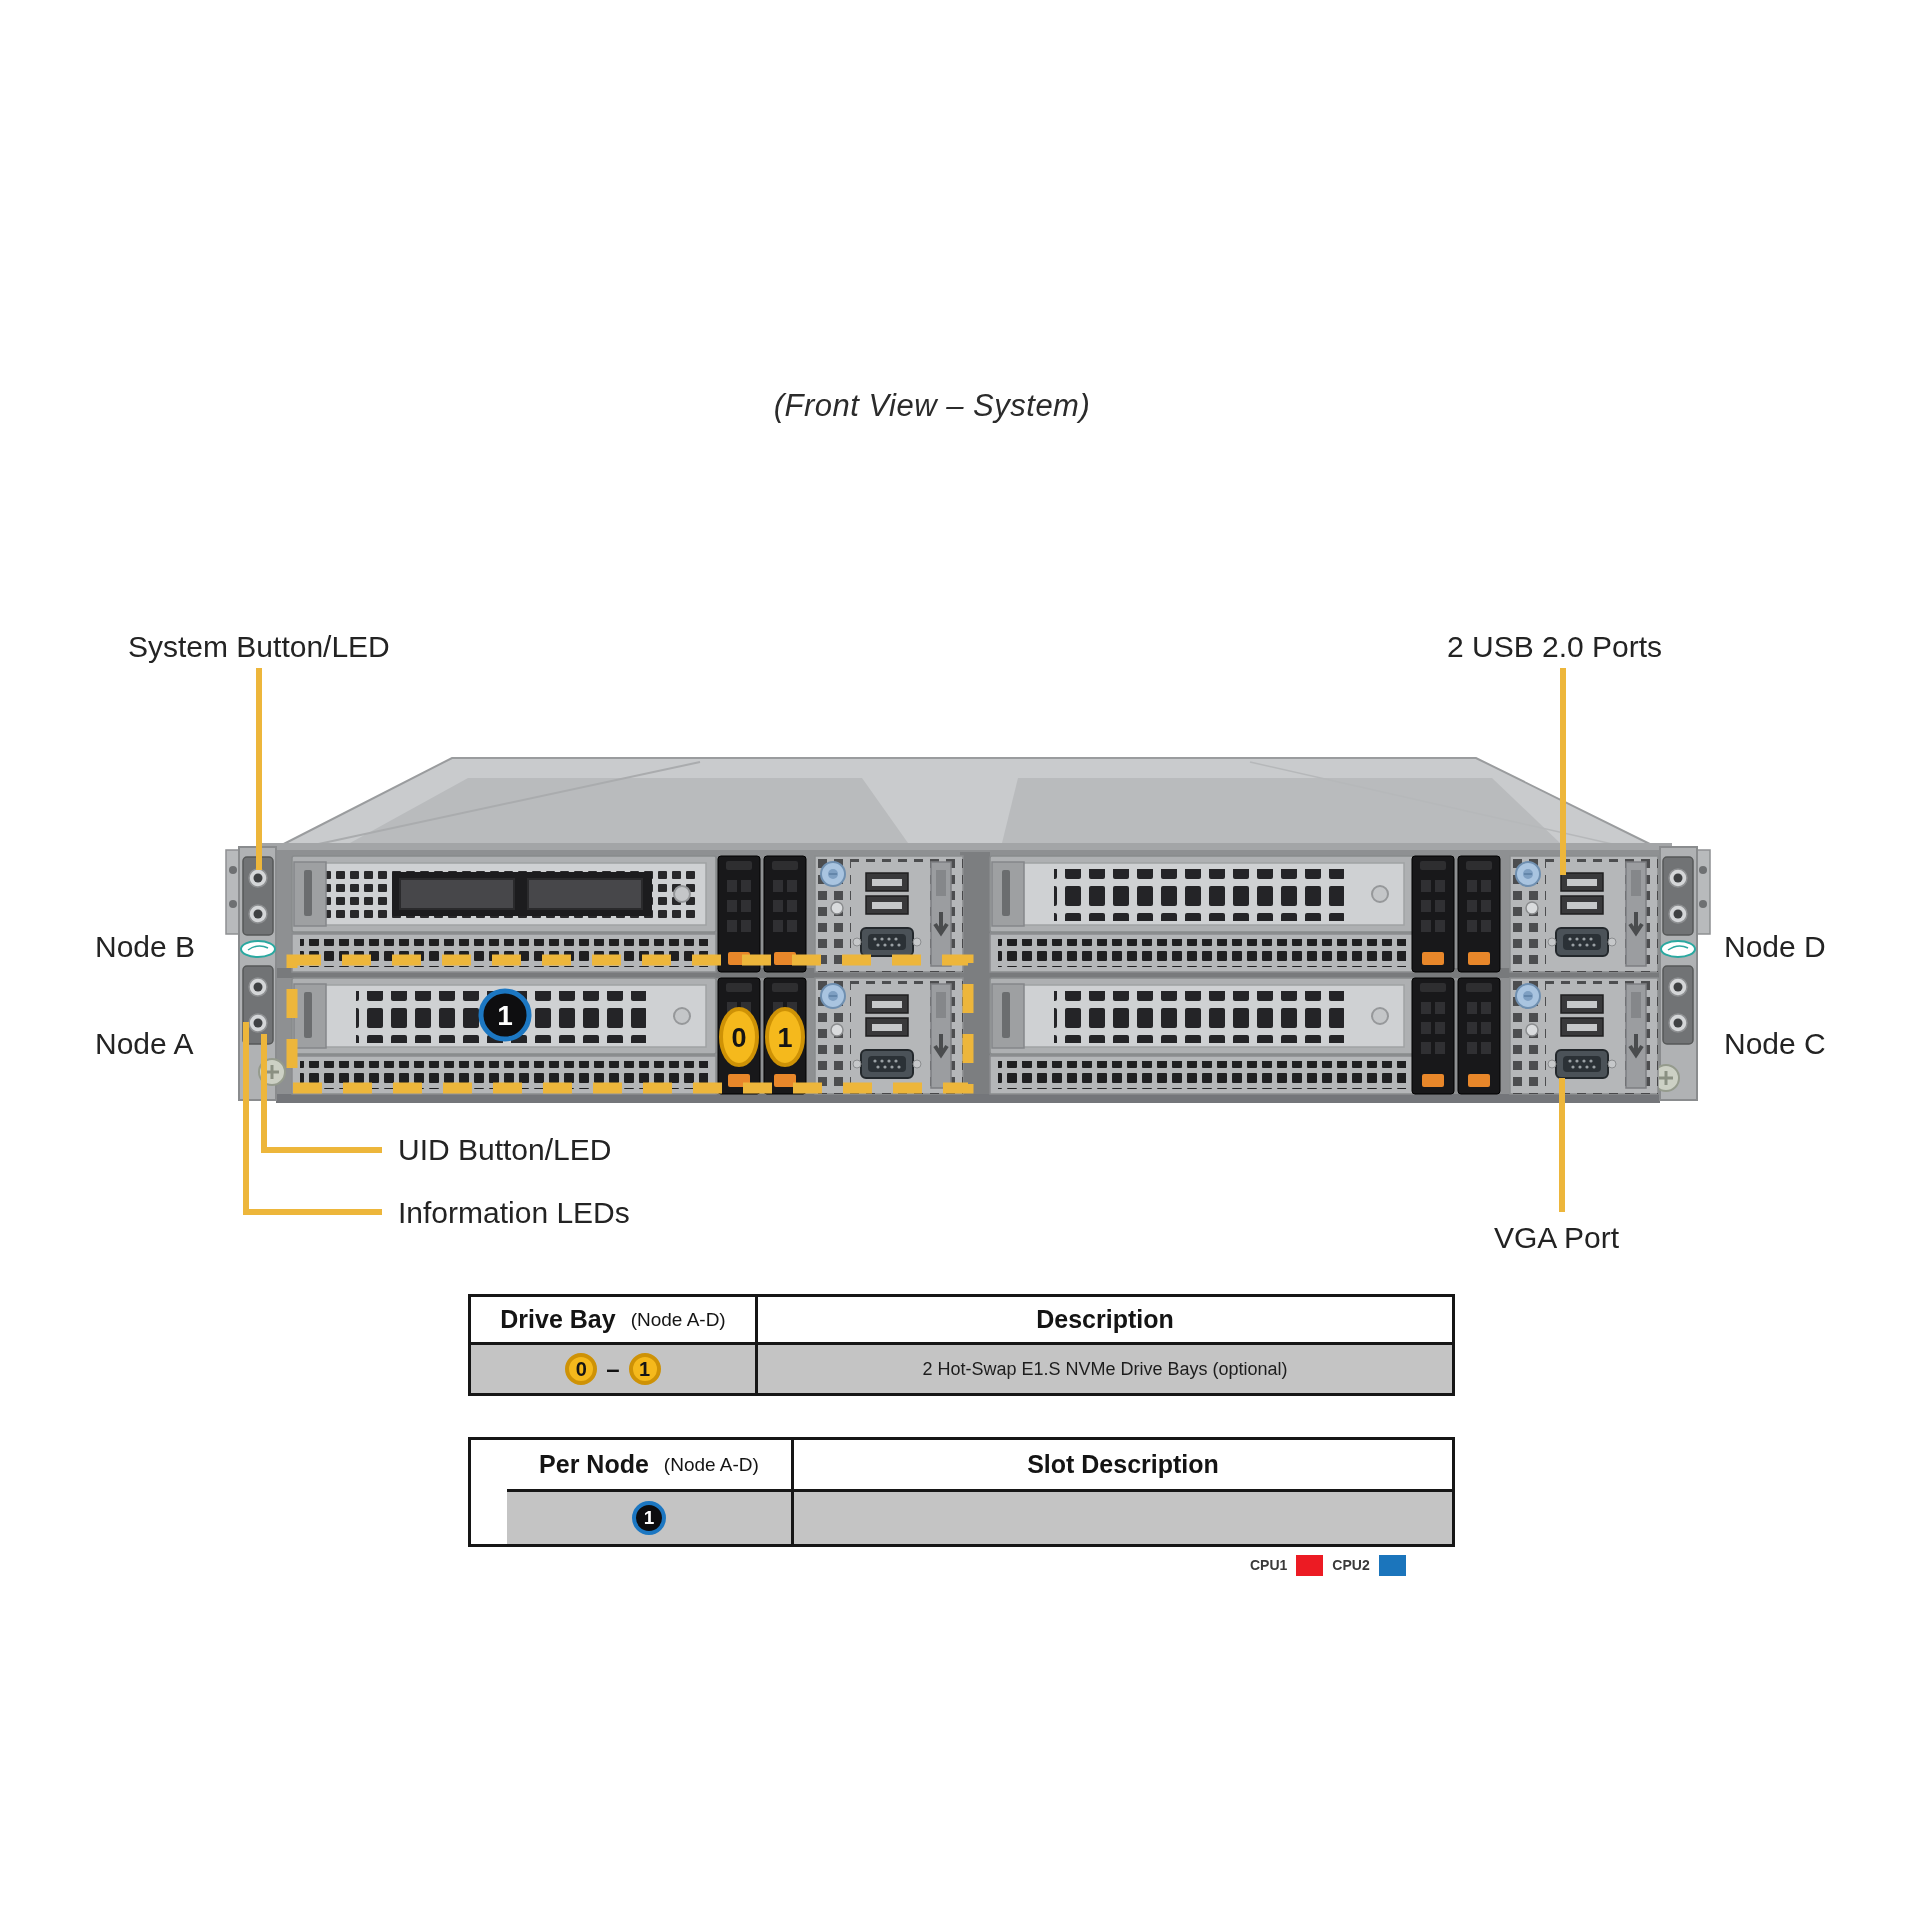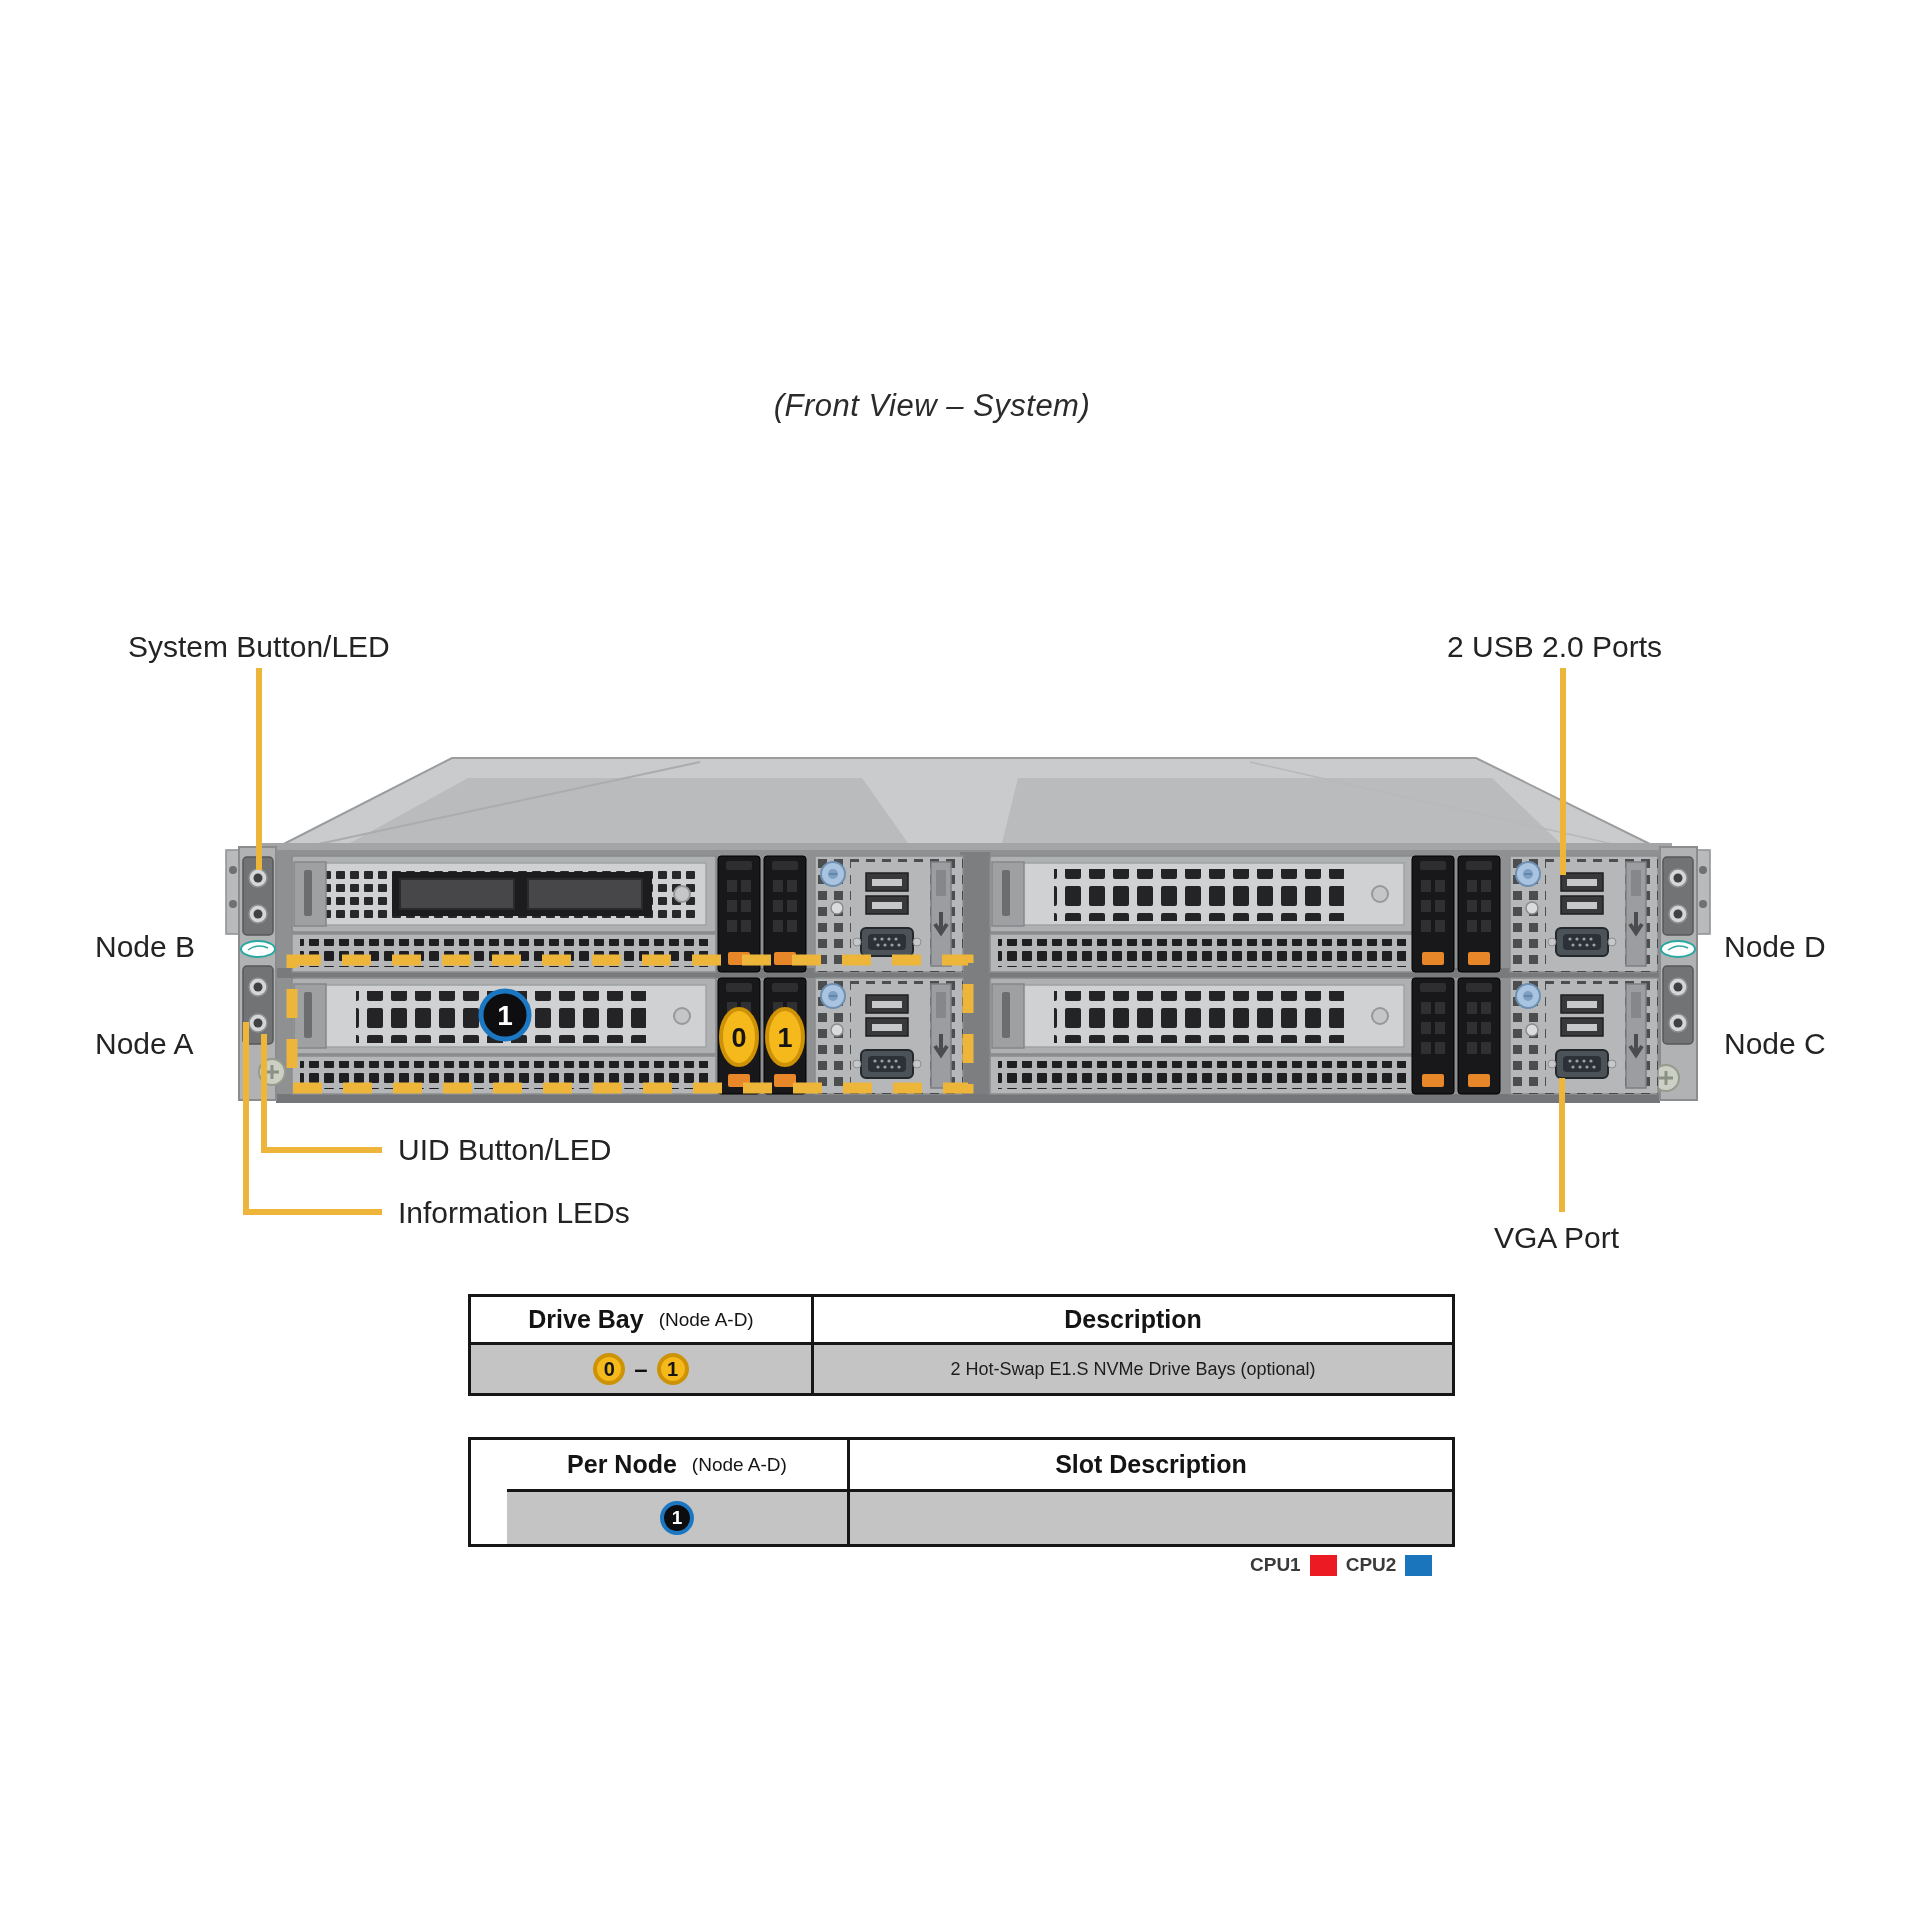--- a/index.html
+++ b/index.html
@@ -16,21 +16,21 @@
     position:absolute;font-size:30px;color:#232323;white-space:nowrap;
   }
   
   .spec-table{
     position:absolute;left:468px;width:987px;border:3px solid #161616;
     background:#ffffff;box-sizing:border-box;
   }
   .spec-table .hdr-row{display:flex;background:#ffffff;border-bottom:3px solid #161616;}
   .spec-table .data-row{display:flex;background:#c4c4c4;}
   .spec-table .c1{
-    width:343px;box-sizing:border-box;border-right:3px solid #161616;
+    width:287px;box-sizing:border-box;border-right:3px solid #161616;
     display:flex;align-items:center;justify-content:center;gap:9px;
   }
   .spec-table .c2{flex:1;display:flex;align-items:center;justify-content:center;}
   .hdr-main{font-weight:bold;font-size:25px;color:#141414;}
   .hdr-sub{font-size:19px;color:#141414;margin-left:6px;}
   .cell-text{font-size:18px;color:#1d1d1d;}
   .t1{top:1294px;}
   .t1 .hdr-row{height:45px;}
   .t1 .data-row{height:48px;}
   .t2{top:1437px;padding-left:36px;}
@@ -44,21 +44,21 @@
   .badge-dash{font-weight:bold;font-size:24px;color:#111;}
   .b-badge{
     width:34px;height:34px;border-radius:50%;background:#0d0d0f;border:4px solid #1C77C2;
     color:#ffffff;font-weight:bold;font-size:19px;display:flex;align-items:center;justify-content:center;
     box-sizing:border-box;
   }
   
   .legend{
     position:absolute;left:1250px;top:1552px;display:flex;align-items:center;gap:9px;height:26px;
   }
-  .legend-text{font-size:19px;font-weight:bold;color:#3a3a3a;}
+  .legend-text{font-size:14px;font-weight:bold;color:#3a3a3a;}
   .legend svg{display:block;}
 </style>
 </head>
 <body>
 
 <div class="page">
 
   <svg class="svg-layer" viewBox="0 0 1920 1920" aria-hidden="true">
     <defs>
       <pattern id="pb" width="24" height="27" patternUnits="userSpaceOnUse">

